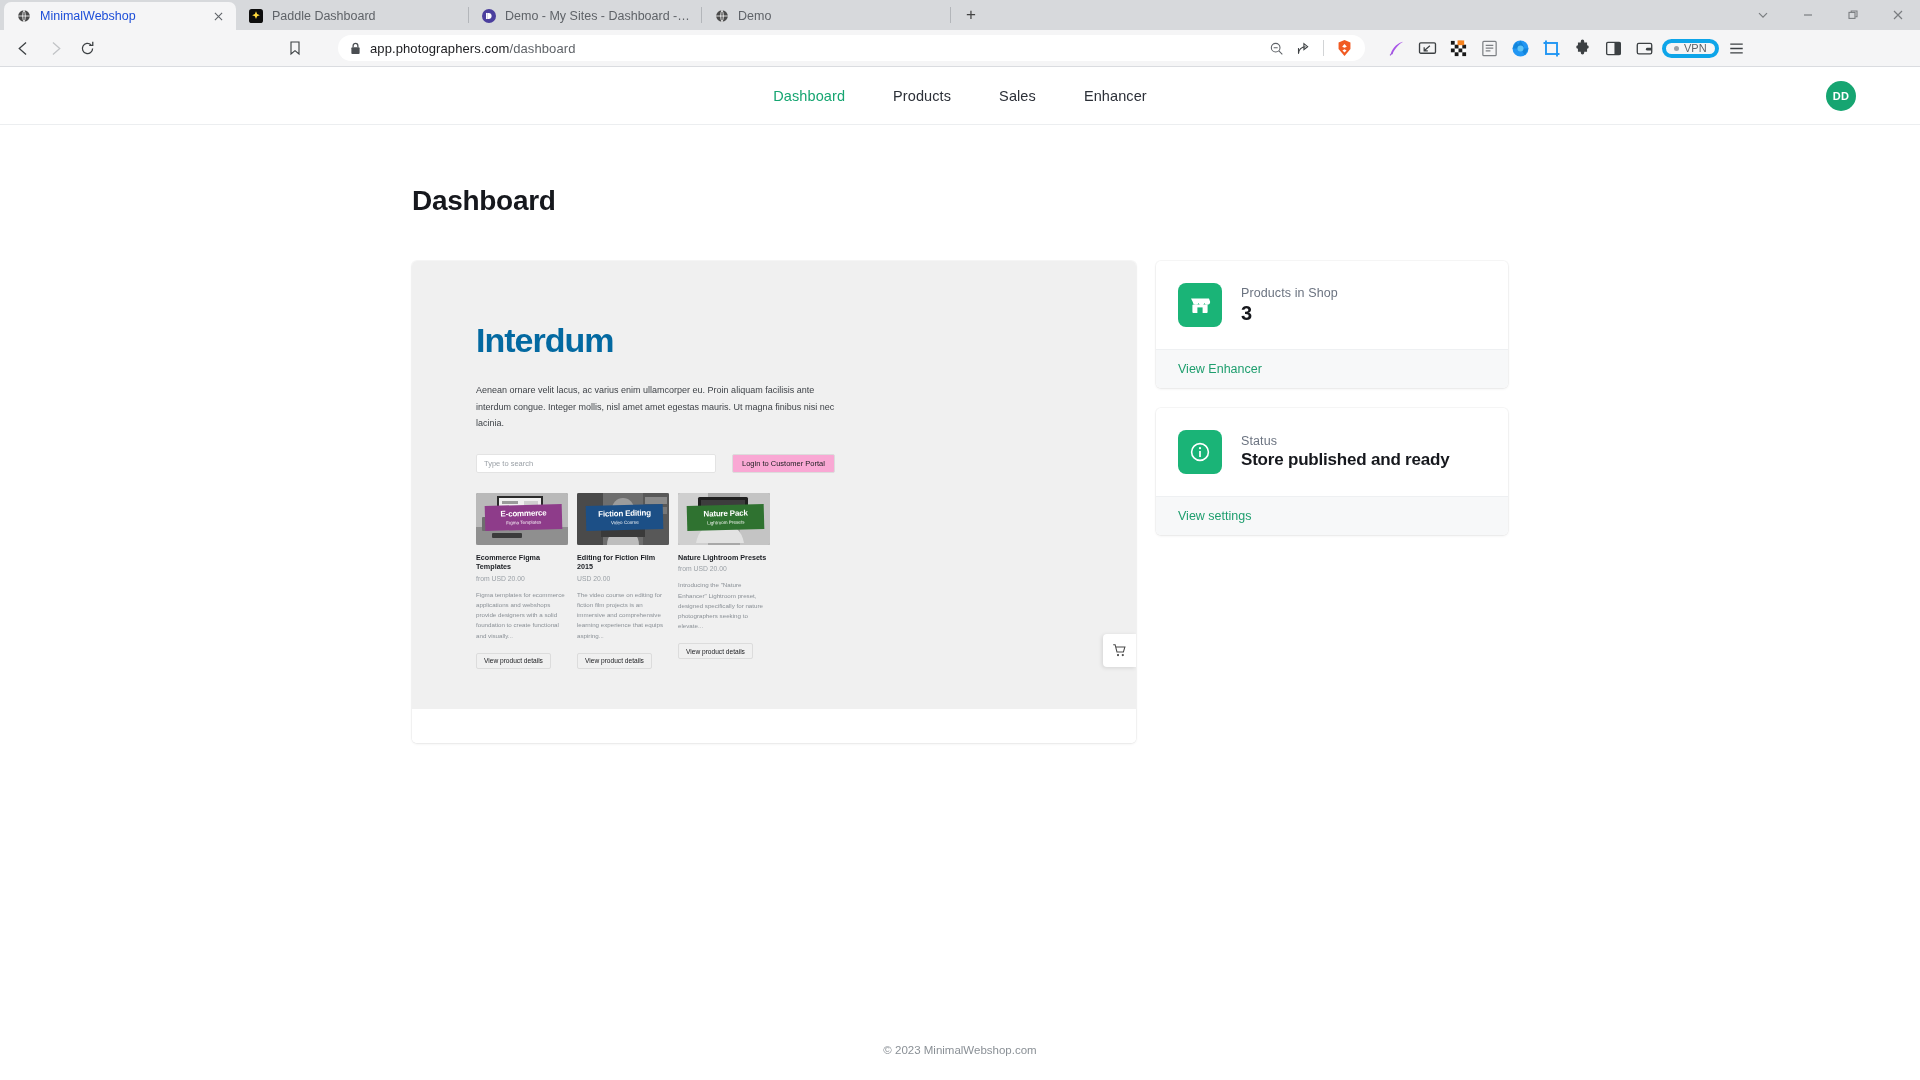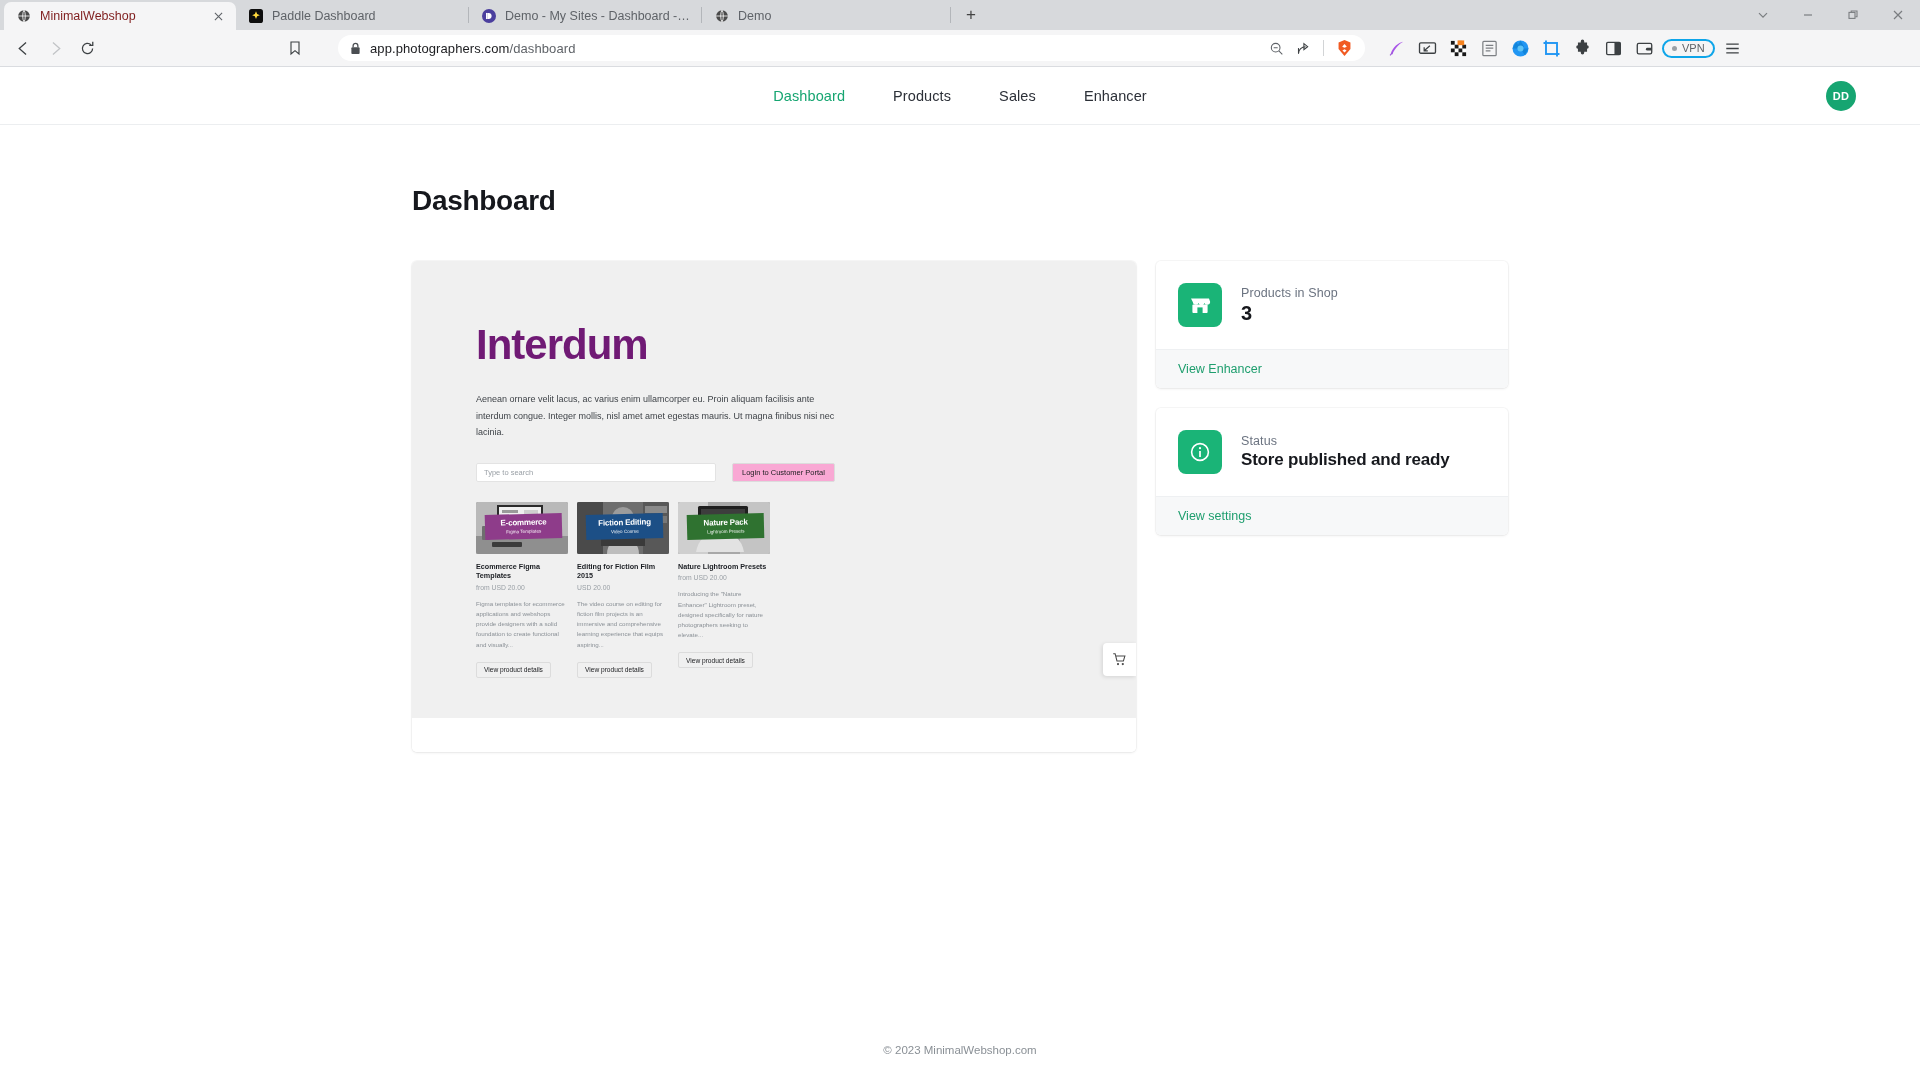--- a/index.html
+++ b/index.html
@@ -27,21 +27,21 @@
     display: flex;
     align-items: center;
     gap: 8px;
     padding: 0 10px 0 12px;
     font-size: 12px;
     color: #5f6368;
     border-radius: 7px 7px 0 0;
     position: relative;
     min-width: 0;
   }
-  .tab.active { background: #f5f5f6; color: #7f1d1d; width: 232px; }
+  .tab.active { background: #f5f5f6; color: #1d4ed8; width: 232px; }
   .tab.inactive { width: 232px; }
   .tab-sep {
     width: 1px; height: 16px; background: #b3b6ba; align-self: center; flex: 0 0 1px;
   }
   .tab-title {
     white-space: nowrap; overflow: hidden; text-overflow: ellipsis; flex: 1;
     font-size: 12.5px;
   }
   .tab-fav { width: 16px; height: 16px; flex: 0 0 16px; display:flex; align-items:center; justify-content:center; }
   .tab-close {
@@ -89,21 +89,21 @@
     max-width: 1027px;
   }
   .omni-url { font-size: 13px; color: #202124; letter-spacing: .1px; }
   .omni-url .dim { color: #5f6368; }
   .omni-right { margin-left: auto; display: flex; align-items: center; gap: 12px; }
   .vsep { width: 1px; height: 16px; background: #d2d4d6; }
   .ext-strip { display: flex; align-items: center; gap: 5px; padding-left: 10px; }
   .ext { width: 26px; height: 26px; display: flex; align-items: center; justify-content: center; }
   .vpn-pill {
     display: flex; align-items: center; gap: 5px;
-    border: 2px solid #0ea5e9; border-radius: 11px;
+    border: 4px solid #0ea5e9; border-radius: 11px;
     height: 19px; padding: 0 8px; font-size: 11px; color: #5f6368;
   }
   .vpn-dot { width: 5px; height: 5px; border-radius: 50%; background: #9aa0a6; }
 
   
   .page { flex: 1; background: #ffffff; overflow: hidden; position: relative; }
 
   .appnav {
     height: 58px;
     display: flex; align-items: center;
@@ -144,21 +144,21 @@
     overflow: hidden;
     position: relative;
   }
   .preview-inner {
     background: #f0f0f0;
     padding: 60px 64px 40px 64px;
     position: relative;
     min-height: 375px;
   }
   .shop-title {
-    font-size: 42px; font-weight: bold; color: #701a75; letter-spacing: -1px;
+    font-size: 34px; font-weight: bold; color: #0369a1; letter-spacing: -1px;
   }
   .shop-desc {
     margin-top: 22px; font-size: 9px; color: #3f4348; line-height: 1.85; max-width: 360px;
   }
   .shop-actions { display: flex; gap: 16px; margin-top: 22px; align-items: flex-start; }
   .shop-search {
     width: 240px; height: 19px; background: #fff; border: 1px solid #e3e3e3; border-radius: 2px;
     display: flex; align-items: center; padding: 0 7px;
   }
   .shop-search-ph { font-size: 7.5px; color: #9aa0a6; }

